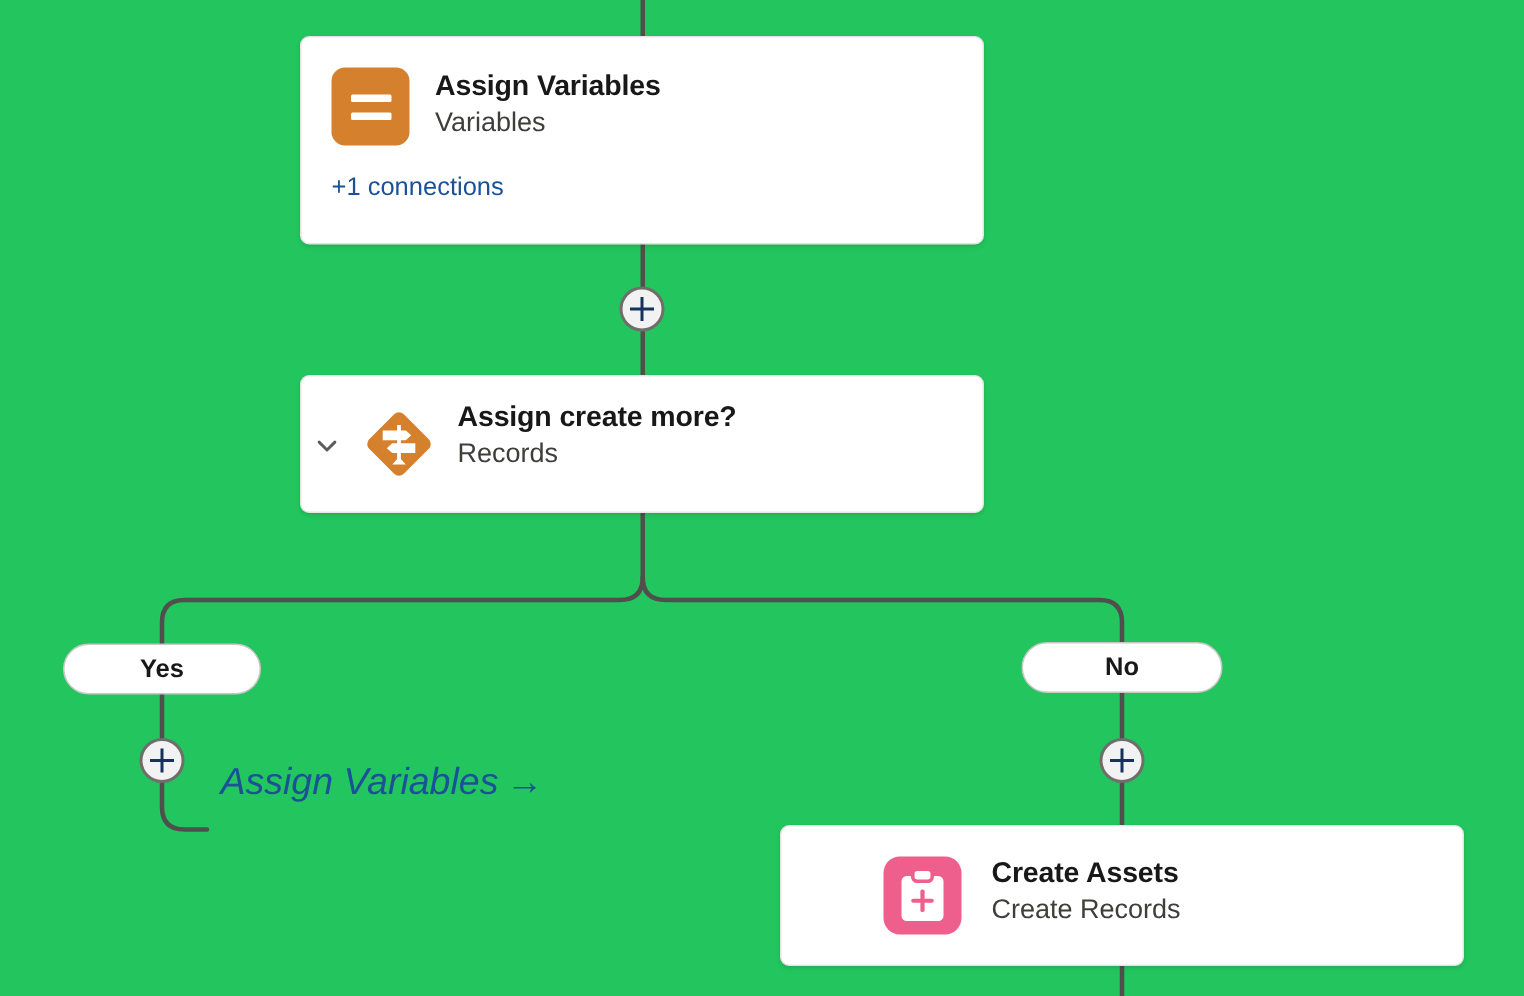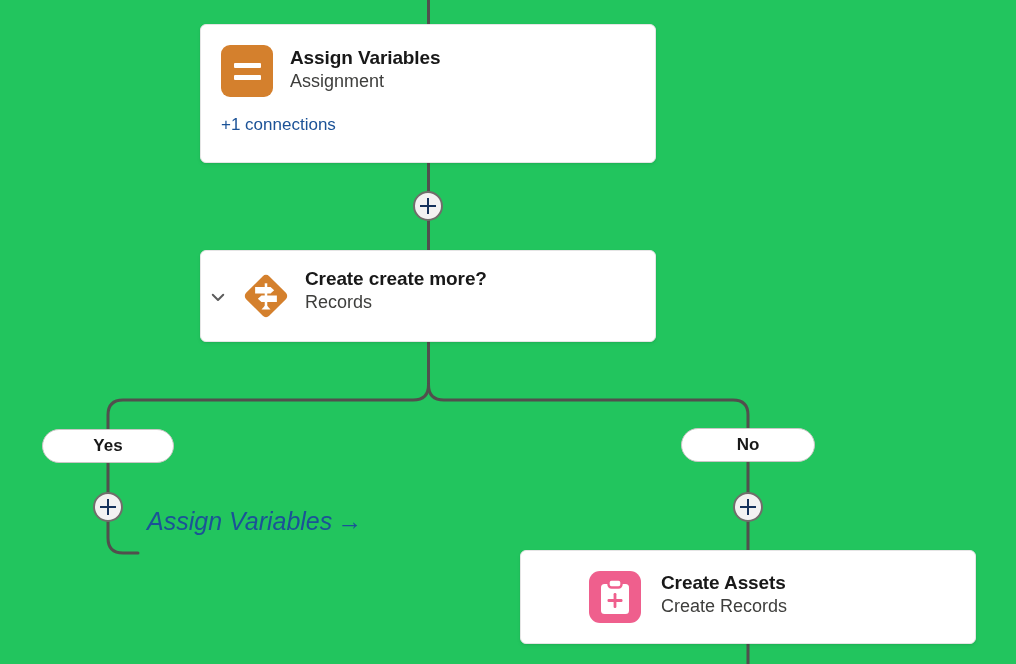--- a/index.html
+++ b/index.html
@@ -269,21 +269,21 @@
   <div class="node" id="node-assign">
     <div class="node-row">
       <div class="node-icon">
         <div class="icon-assignment">
           <span></span>
           <span></span>
         </div>
       </div>
       <div class="node-text">
         <div class="node-title">Assign Variables</div>
-        <div class="node-subtitle">Assignment</div>
+        <div class="node-subtitle">Variables</div>
       </div>
     </div>
     <div class="node-connections">+1 connections</div>
   </div>
 
   <div class="node" id="node-decision">
     <div class="node-row">
       <div class="node-chevron">
         <svg class="chevron-down" viewBox="0 0 24 24" fill="none" stroke="#5c5c5c" stroke-width="2.6" stroke-linecap="round" stroke-linejoin="round">
           <polyline points="5,9 12,16 19,9"></polyline>
@@ -295,21 +295,21 @@
             <rect x="14" y="14" width="36" height="36" rx="5" ry="5" transform="rotate(45 32 32)" fill="#d4802d"></rect>
 
             <rect x="30.6" y="18" width="2.8" height="27" fill="#ffffff"></rect>
             <path d="M20 22 H37 L41 25.6 L37 29.2 H20 Z" fill="#ffffff"></path>
             <path d="M44 31.5 H27 L23 35.1 L27 38.7 H44 Z" fill="#ffffff"></path>
             <path d="M32 41.5 L37 47 H27 Z" fill="#ffffff"></path>
           </svg>
         </div>
       </div>
       <div class="node-text">
-        <div class="node-title">Create create more?</div>
+        <div class="node-title">Assign create more?</div>
         <div class="node-subtitle">Records</div>
       </div>
     </div>
   </div>
 
   <div class="node" id="node-create">
     <div class="node-row">
       <div class="node-icon">
         <div class="icon-createrecords">
           <svg viewBox="0 0 52 52" width="52" height="52">

